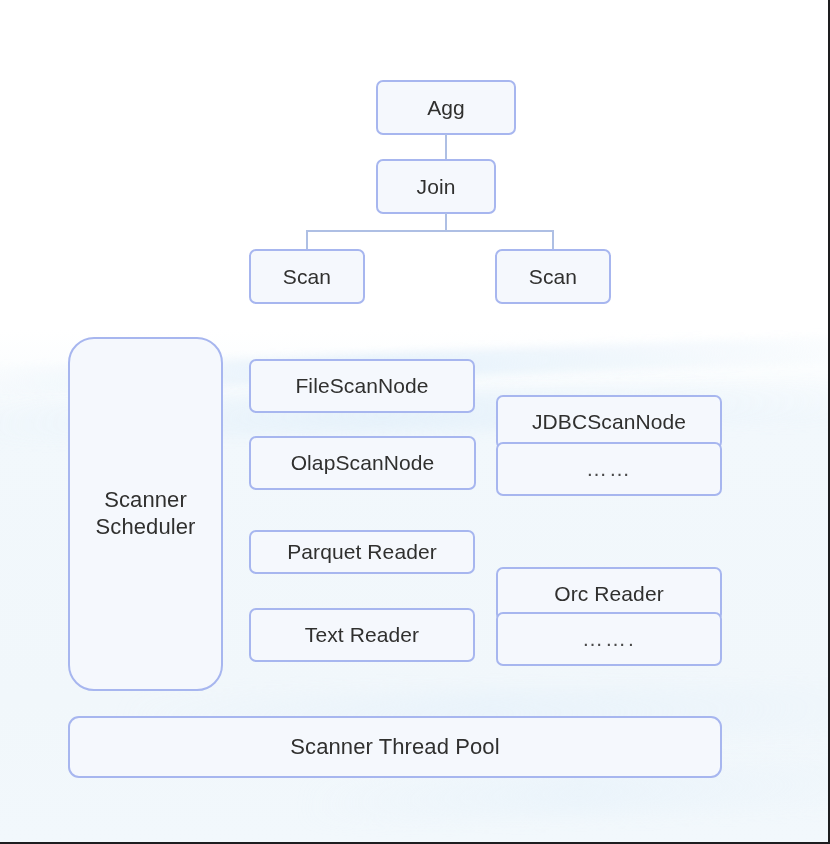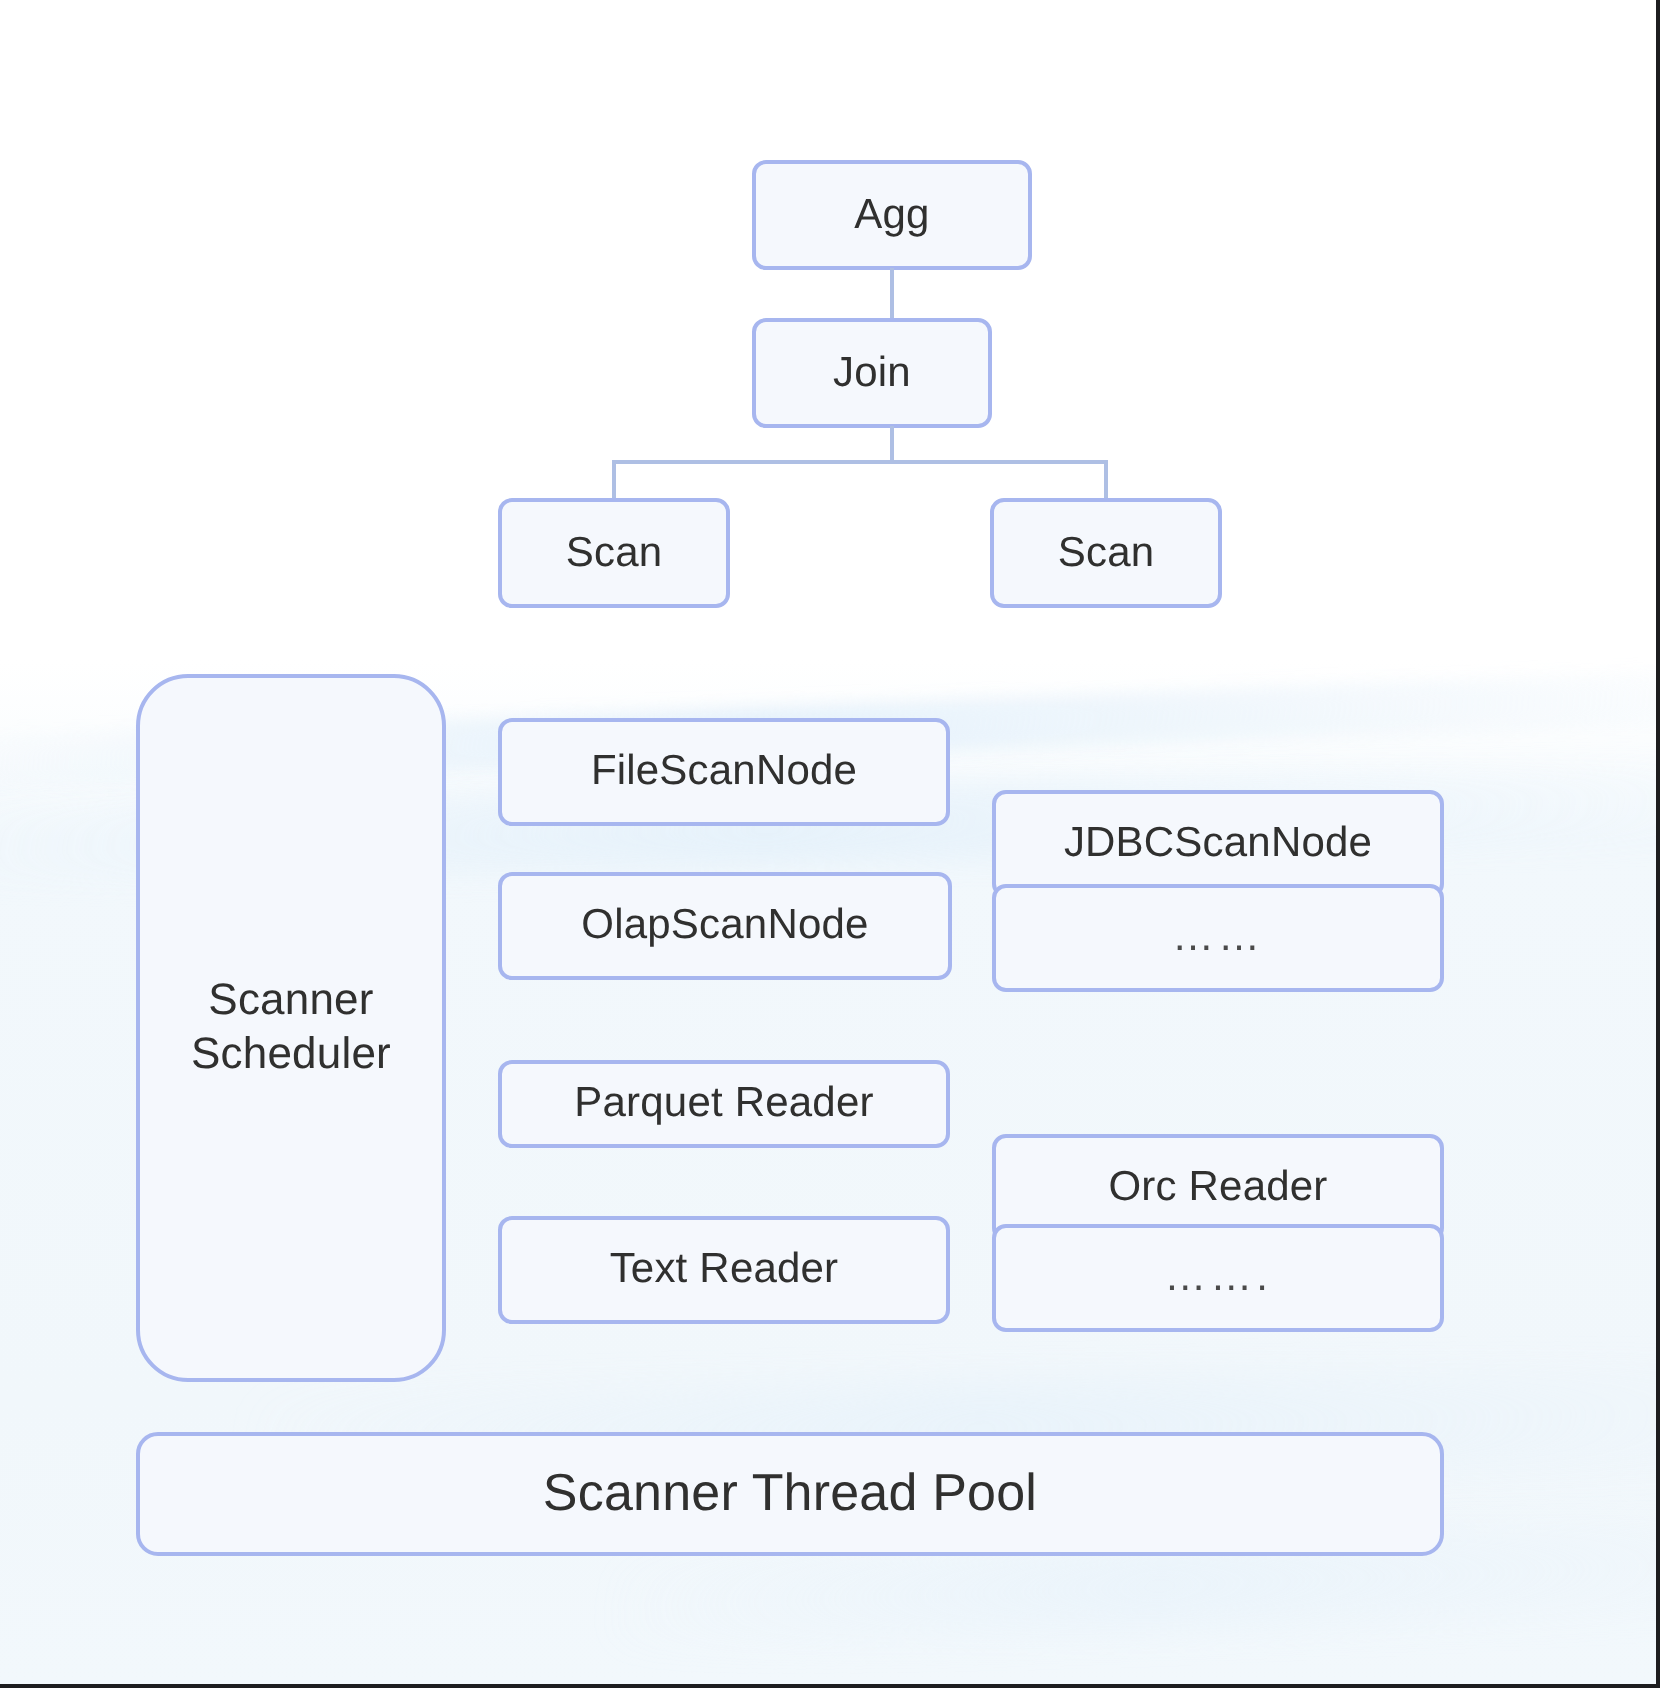--- a/index.html
+++ b/index.html
@@ -92,21 +92,21 @@
     white-space: pre-line;
   }
 
   .node.tall {
     border-radius: 26px;
     font-size: 22px;
   }
 
   .node.wide {
     border-radius: 11px;
-    font-size: 26px;
+    font-size: 22px;
   }
 
   .node.dots {
     letter-spacing: 2px;
     color: #4a4a4a;
   }
 
   
   .conn {
     position: absolute;

